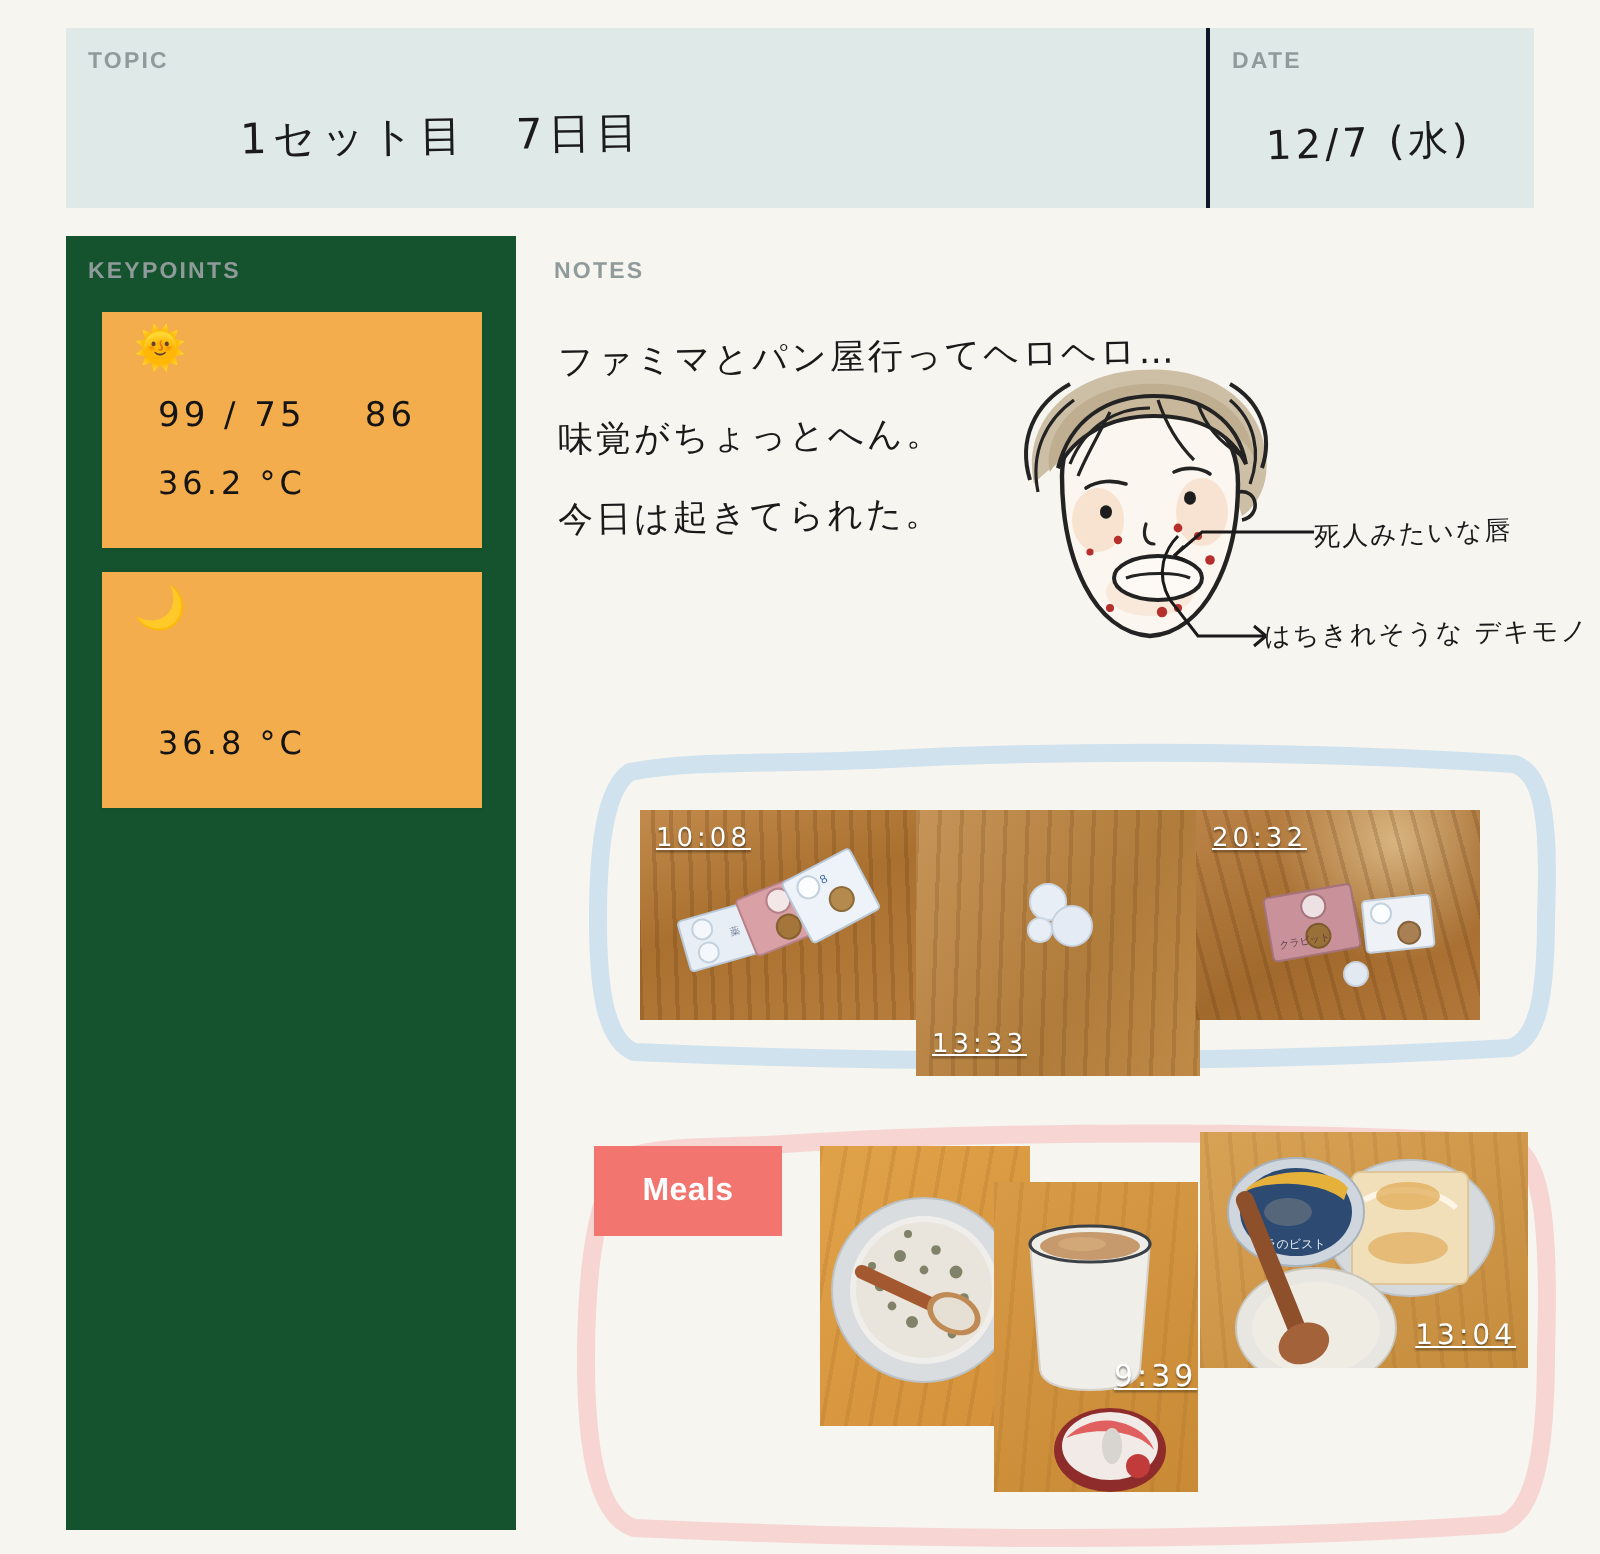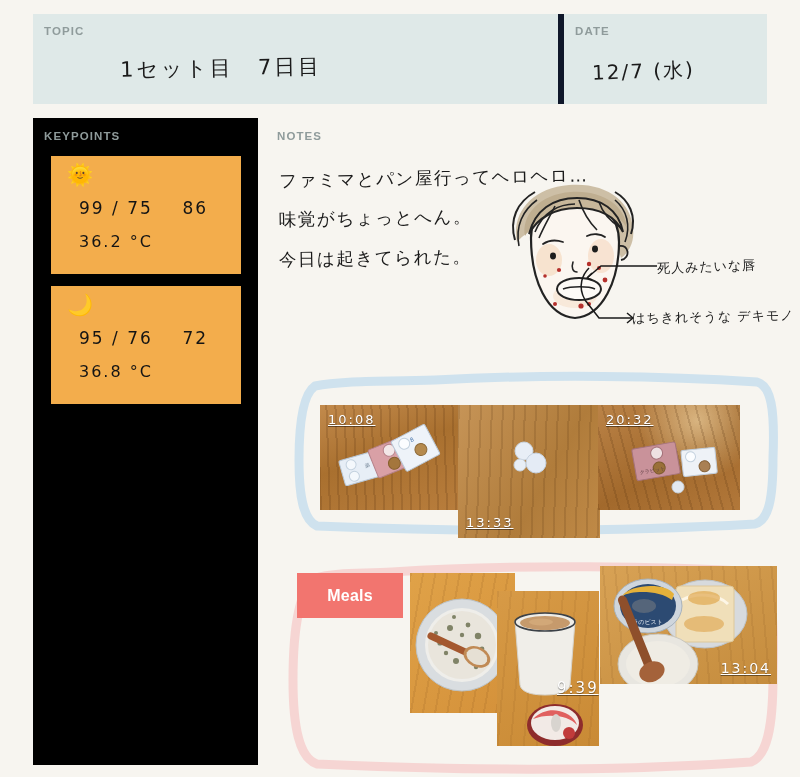--- a/index.html
+++ b/index.html
@@ -13,21 +13,21 @@
   .page { position:absolute; inset:0; }
 
   
   .header {
     position:absolute; left:33px; top:14px; width:734px; height:90px;
     background:#dfe9e8;
     display:flex;
   }
   .header-col { position:relative; height:100%; }
   .header-col.topic { width:525px; }
-  .header-col.date  { flex:1; border-left:6px solid #0f172a; }
+  .header-col.date  { flex:1; border-left:2px solid #0f172a;margin-left:45px; }
   .field-label {
     position:absolute; left:11px; top:11px;
     font-size:11.5px; font-weight:bold; letter-spacing:1.1px;
     color:#8f9b9b;
   }
   .hand {
     font-family:"DejaVu Sans", sans-serif;
     color:#1b1b1b;
   }
   .topic-value {
@@ -37,21 +37,21 @@
   }
   .date-value {
     position:absolute; left:28px; top:44px;
     font-size:20px; letter-spacing:2px;
     transform:rotate(-2deg);
   }
 
   
   .sidebar {
     position:absolute; left:33px; top:118px; width:225px; height:647px;
-    background:#000000;
+    background:#14532d;
   }
   .sidebar .field-label { left:11px; top:12px; }
   .kp-card {
     position:absolute; left:18px; width:190px; height:118px;
     background:#f3ad4c;
     box-shadow:0 1px 2px rgba(0,0,0,.06);
   }
   .kp-card.one { top:38px; }
   .kp-card.two { top:168px; }
   .kp-emoji {
@@ -96,21 +96,21 @@
     position:absolute;
     color:#ffffff; font-weight:bold; font-size:16px;
     display:flex; align-items:center; justify-content:center;
     letter-spacing:.2px;
   }
   .sec-label.medicines {
     left:25px; top:245px; width:122px; height:45px;
     background:#63808f;
   }
   .sec-label.meals {
-    left:20px; top:455px; width:106px; height:45px;
+    left:20px; top:455px; width:94px; height:45px;
     background:#f2756f;
   }
 
   
   .photo { position:absolute; overflow:hidden; background:#b07a42; }
   .stamp {
     position:absolute;
     font-family:"DejaVu Sans", sans-serif;
     color:#fff; font-size:13px; letter-spacing:2px;
     text-shadow:0 1px 1px rgba(0,0,0,.45);
@@ -176,21 +176,20 @@
     <div class="field-label">KEYPOINTS</div>
 
     <div class="kp-card one">
       <div class="kp-emoji">🌞</div>
       <div class="kp-line l1">99 / 75    86</div>
       <div class="kp-line l2">36.2 °C</div>
     </div>
 
     <div class="kp-card two">
       <div class="kp-emoji">🌙</div>
-      <div class="kp-line l1">95 / 76    72</div>
       <div class="kp-line l2">36.8 °C</div>
     </div>
   </div>
 
   <div class="notes">
     <div class="field-label">NOTES</div>
 
     <div class="note-line n1">ファミマとパン屋行ってヘロヘロ…</div>
     <div class="note-line n2">味覚がちょっとへん。</div>
     <div class="note-line n3">今日は起きてられた。</div>
@@ -362,21 +361,21 @@
           <ellipse cx="28" cy="22" rx="28" ry="21" fill="#8e2c2c"></ellipse>
           <ellipse cx="28" cy="20" rx="24" ry="17" fill="#f2eae6"></ellipse>
           <path d="M6,16 C14,8 24,6 32,8 C42,10 48,16 50,22 C42,12 20,10 6,16 Z" fill="#e0605f"></path>
           <ellipse cx="29" cy="20" rx="5" ry="9" fill="#d8d4cf"></ellipse>
           <circle cx="42" cy="30" r="6" fill="#c13b3b"></circle>
         </g>
       </svg>
       <div class="stamp" style="left:60px; top:88px; font-size:15px;">9:39</div>
     </div>
 
-    <div class="photo" style="left:323px; top:448px; width:177px; height:118px;">
+    <div class="photo" style="left:323px; top:448px; width:164px; height:118px;">
       <div class="wood-f"></div>
       <svg viewBox="0 0 152 118" width="152" height="118" style="position:absolute;inset:0;">
         <ellipse cx="105" cy="48" rx="42" ry="34" fill="#d7dadd" stroke="#bdc2c6"></ellipse>
         <rect x="76" y="20" width="58" height="56" rx="4" fill="#f0dfb9" stroke="#ddc79a"></rect>
         <path d="M82,34 C96,26 118,28 128,38" fill="none" stroke="#fdf6e6" stroke-width="3"></path>
         <ellipse cx="104" cy="32" rx="16" ry="7" fill="#e0a850" opacity=".7"></ellipse>
         <ellipse cx="104" cy="58" rx="20" ry="8" fill="#dda34b" opacity=".6"></ellipse>
         <g transform="translate(10,12)">
           <ellipse cx="38" cy="28" rx="34" ry="27" fill="#cfd6dd" stroke="#a8b3bd"></ellipse>
           <ellipse cx="38" cy="28" rx="28" ry="22" fill="#2c4a72"></ellipse>

